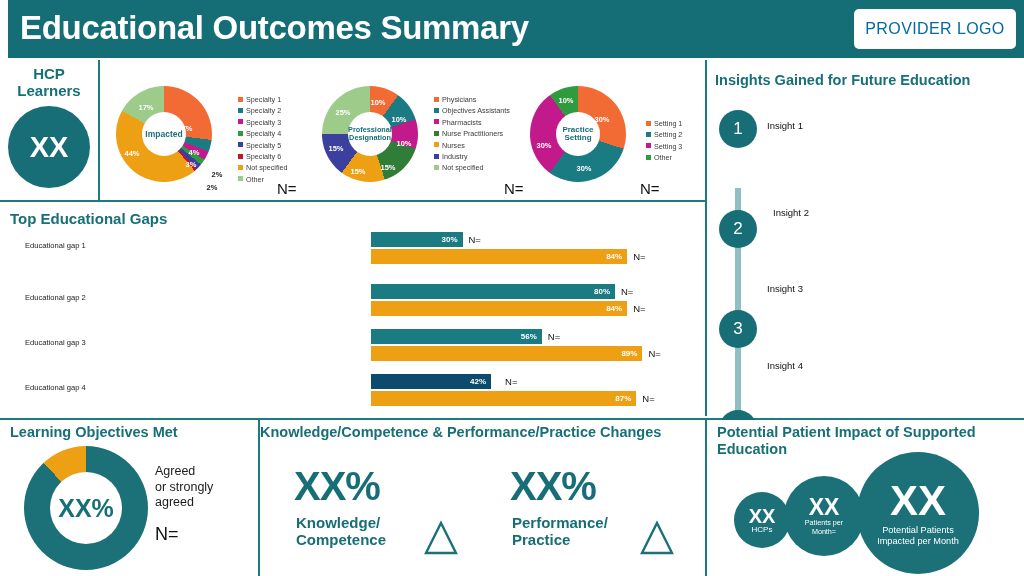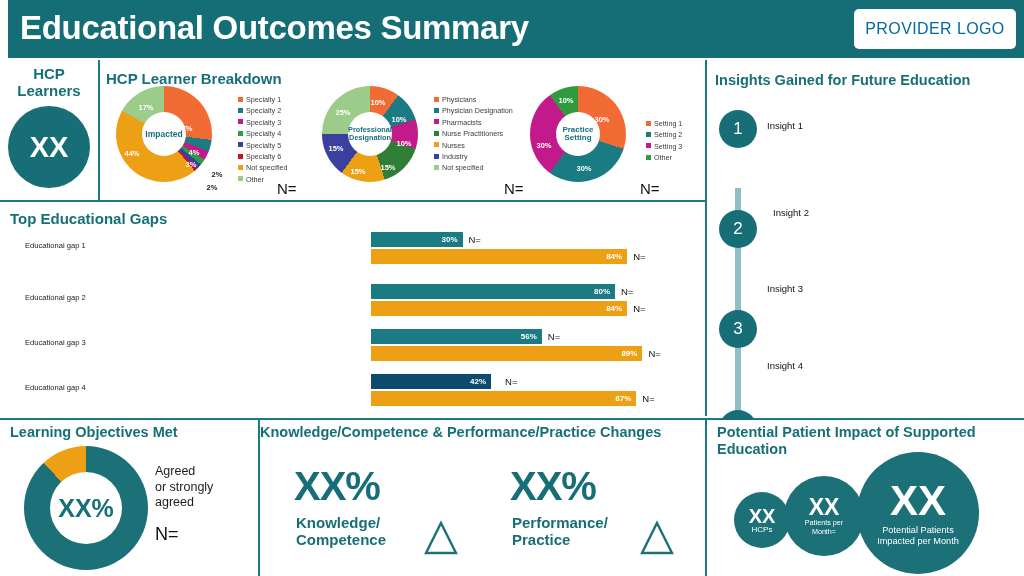--- a/index.html
+++ b/index.html
@@ -173,21 +173,20 @@
 
   <div class="panel" id="hcp-learners">
     <div class="t">
       <span>HCP</span><br>
       <span>Learners</span>
     </div>
     <div class="big-circle">XX</div>
   </div>
 
   <div class="panel" id="hcp-breakdown">
-    <div class="panel-title">HCP Learner Breakdown</div>
 
     <div class="donut-group" style="left:16px; top:28px;">
       <div class="donut" id="donut-specialty" style="left: 0px; top: 0px; width: 96px; height: 96px; background: conic-gradient(rgb(242, 107, 53) 0deg, rgb(242, 107, 53) 97.2deg, rgb(26, 123, 130) 97.2deg, rgb(26, 123, 130) 111.6deg, rgb(194, 25, 139) 111.6deg, rgb(194, 25, 139) 122.4deg, rgb(47, 155, 62) 122.4deg, rgb(47, 155, 62) 129.6deg, rgb(59, 63, 158) 129.6deg, rgb(59, 63, 158) 136.8deg, rgb(196, 20, 37) 136.8deg, rgb(196, 20, 37) 140.4deg, rgb(237, 160, 19) 140.4deg, rgb(237, 160, 19) 298.8deg, rgb(156, 203, 138) 298.8deg, rgb(156, 203, 138) 360deg);"></div>
       <div class="donut-hole" style="left:26px; top:26px; width:44px; height:44px; font-size:8.5px;">Impacted</div>
       <div class="slice-label" style="left:69px; top:42px;">27%</div>
       <div class="slice-label" style="left:78px; top:66px;">4%</div>
       <div class="slice-label" style="left:75px; top:78px;">3%</div>
       <div class="slice-label" style="left:101px; top:88px; color:#222;">2%</div>
       <div class="slice-label" style="left:96px; top:101px; color:#222;">2%</div>
       <div class="slice-label" style="left:16px; top:67px;">44%</div>
@@ -216,21 +215,21 @@
       <div class="slice-label" style="left:56px; top:16px;">10%</div>
       <div class="slice-label" style="left:77px; top:33px;">10%</div>
       <div class="slice-label" style="left:82px; top:57px;">10%</div>
       <div class="slice-label" style="left:66px; top:81px;">15%</div>
       <div class="slice-label" style="left:36px; top:85px;">15%</div>
       <div class="slice-label" style="left:14px; top:62px;">15%</div>
       <div class="slice-label" style="left:21px; top:26px;">25%</div>
     </div>
     <div class="legend" id="legend-designation" style="left:334px; top:36px;">
         <div><span class="sw" style="background: rgb(242, 107, 53);"></span><span>Physicians</span></div>
-        <div><span class="sw" style="background: rgb(26, 123, 130);"></span><span>Physician Designation</span></div>
+        <div><span class="sw" style="background: rgb(26, 123, 130);"></span><span>Objectives Assistants</span></div>
         <div><span class="sw" style="background: rgb(194, 25, 139);"></span><span>Pharmacists</span></div>
         <div><span class="sw" style="background: rgb(47, 125, 55);"></span><span>Nurse Practitioners</span></div>
         <div><span class="sw" style="background: rgb(237, 160, 19);"></span><span>Nurses</span></div>
         <div><span class="sw" style="background: rgb(59, 63, 158);"></span><span>Industry</span></div>
         <div><span class="sw" style="background: rgb(156, 203, 138);"></span><span>Not specified</span></div>
       </div>
     <div class="neq" style="left:404px; top:122px;">N=</div>
 
     <div class="donut-group" style="left:430px; top:28px;">
       <div class="donut" id="donut-setting" style="left: 0px; top: 0px; width: 96px; height: 96px; background: conic-gradient(rgb(242, 107, 53) 0deg, rgb(242, 107, 53) 108deg, rgb(26, 123, 130) 108deg, rgb(26, 123, 130) 216deg, rgb(194, 25, 139) 216deg, rgb(194, 25, 139) 324deg, rgb(47, 155, 62) 324deg, rgb(47, 155, 62) 360deg);"></div>

